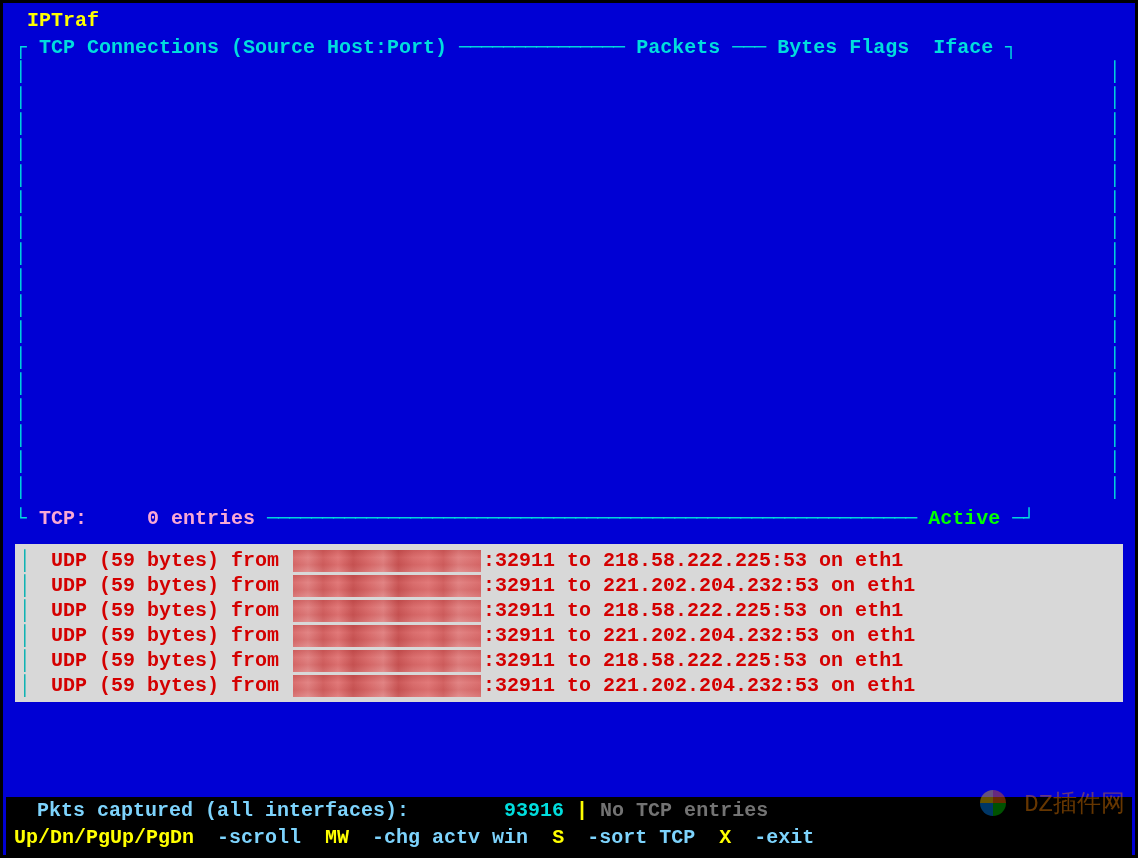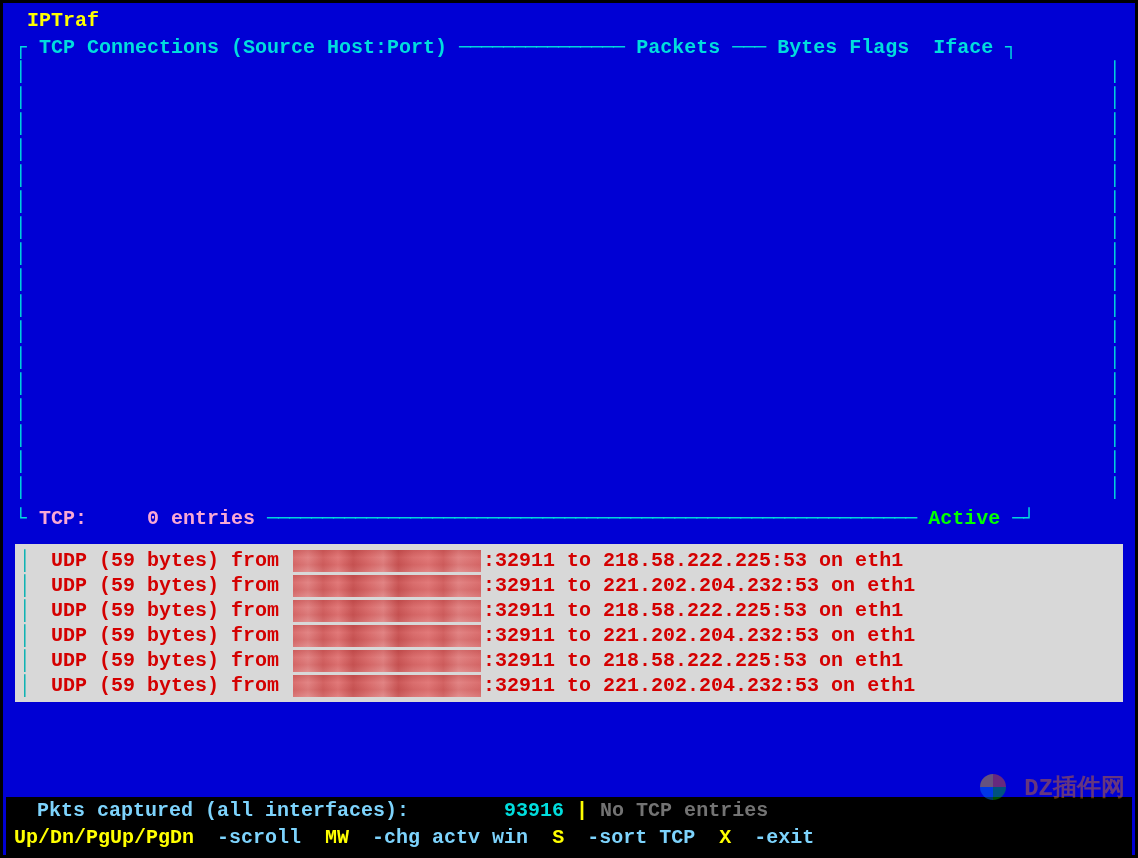--- a/index.html
+++ b/index.html
@@ -141,23 +141,23 @@
     align-items: center;
     white-space: pre;
     padding: 2px 8px 6px 8px;
   }
   .key-yellow {
     color: #ffff00;
   }
   .watermark {
     position: absolute;
     right: 10px;
-    bottom: 52px;
+    bottom: 36px;
     font-size: 24px;
-    font-weight: bold;
+    font-weight: normal;
     opacity: 0.4;
     pointer-events: none;
     margin-top: 32px;
   }
   .watermark-icon {
     display: inline-block;
     width: 26px;
     height: 26px;
     border-radius: 50%;
     background: conic-gradient(#ff6600 0deg 90deg, #00cc00 90deg 180deg, #0088ff 180deg 270deg, #ffcc00 270deg 360deg);

